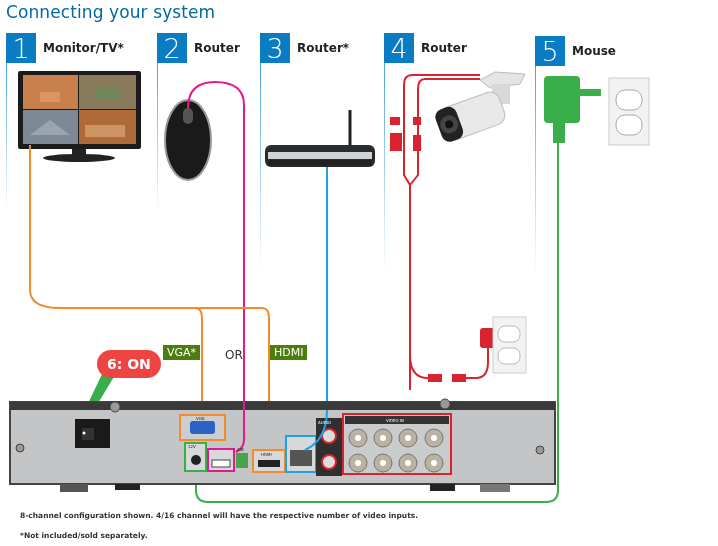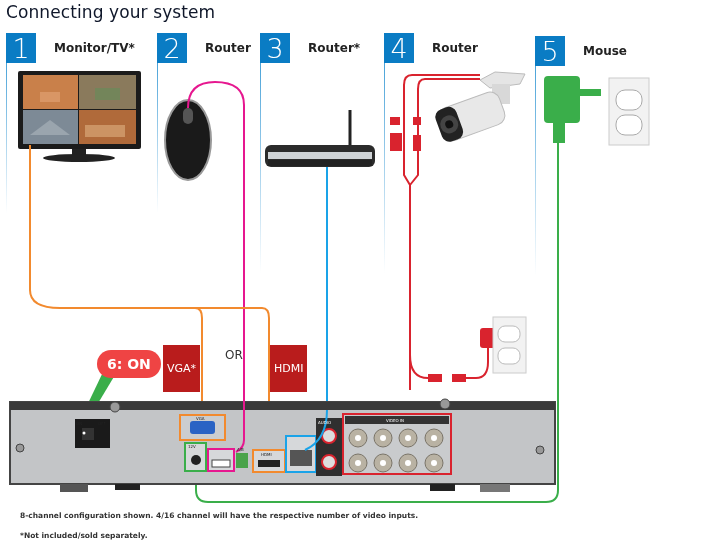--- a/index.html
+++ b/index.html
@@ -1,22 +1,22 @@
 <!DOCTYPE html>
 <html><head>
 <meta charset="utf-8">
 <style>
   html, body { margin: 0; padding: 0; background: #ffffff; }
   body { width: 718px; height: 546px; position: relative; overflow: hidden; font-family: "DejaVu Sans", sans-serif; }
-  .title { position: absolute; left: 6px; top: 2px; font-size: 17px; color: #0f172a; font-family: "DejaVu Sans", sans-serif; letter-spacing: 0.1px; }
+  .title { position: absolute; left: 6px; top: 2px; font-size: 17px; color: #0369a1; font-family: "DejaVu Sans", sans-serif; letter-spacing: 0.1px; }
   .step { position: absolute; display: flex; align-items: center; }
   .step .num { width: 30px; height: 30px; background: #0a7cc4; color: #fff; font-size: 27px; line-height: 31px; text-align: center; font-family: "DejaVu Sans", sans-serif; font-weight: 300; }
-  .step .lbl { margin-left: 18px; font-size: 12px; font-weight: bold; color: #222; font-family: "DejaVu Sans", sans-serif; }
+  .step .lbl { margin-left: 7px; font-size: 12px; font-weight: bold; color: #222; font-family: "DejaVu Sans", sans-serif; }
   .step-line { position: absolute; width: 1px; background: linear-gradient(#4aa3d9, rgba(74,163,217,0)); }
-  .tag { position: absolute; background: #b91c1c; color: #fff; font-size: 11px; padding: 17px 4px; font-family: "DejaVu Sans", sans-serif; }
+  .tag { position: absolute; background: #4d7c0f; color: #fff; font-size: 11px; padding: 1px 4px; font-family: "DejaVu Sans", sans-serif; }
   .or { position: absolute; font-size: 12px; color: #333; font-family: "DejaVu Sans", sans-serif; }
   .on-bubble { position: absolute; background: #ef4444; color: #fff; font-weight: bold; font-size: 14px; border-radius: 18px; padding: 6px 10px; font-family: "DejaVu Sans", sans-serif; }
   .footnote { position: absolute; left: 20px; font-size: 7.5px; color: #333; font-family: "DejaVu Sans", sans-serif; font-weight: bold; }
   svg { position: absolute; left: 0; top: 0; }
 </style>
 </head>
 <body>
 
 <div class="title">Connecting your system</div>
 

